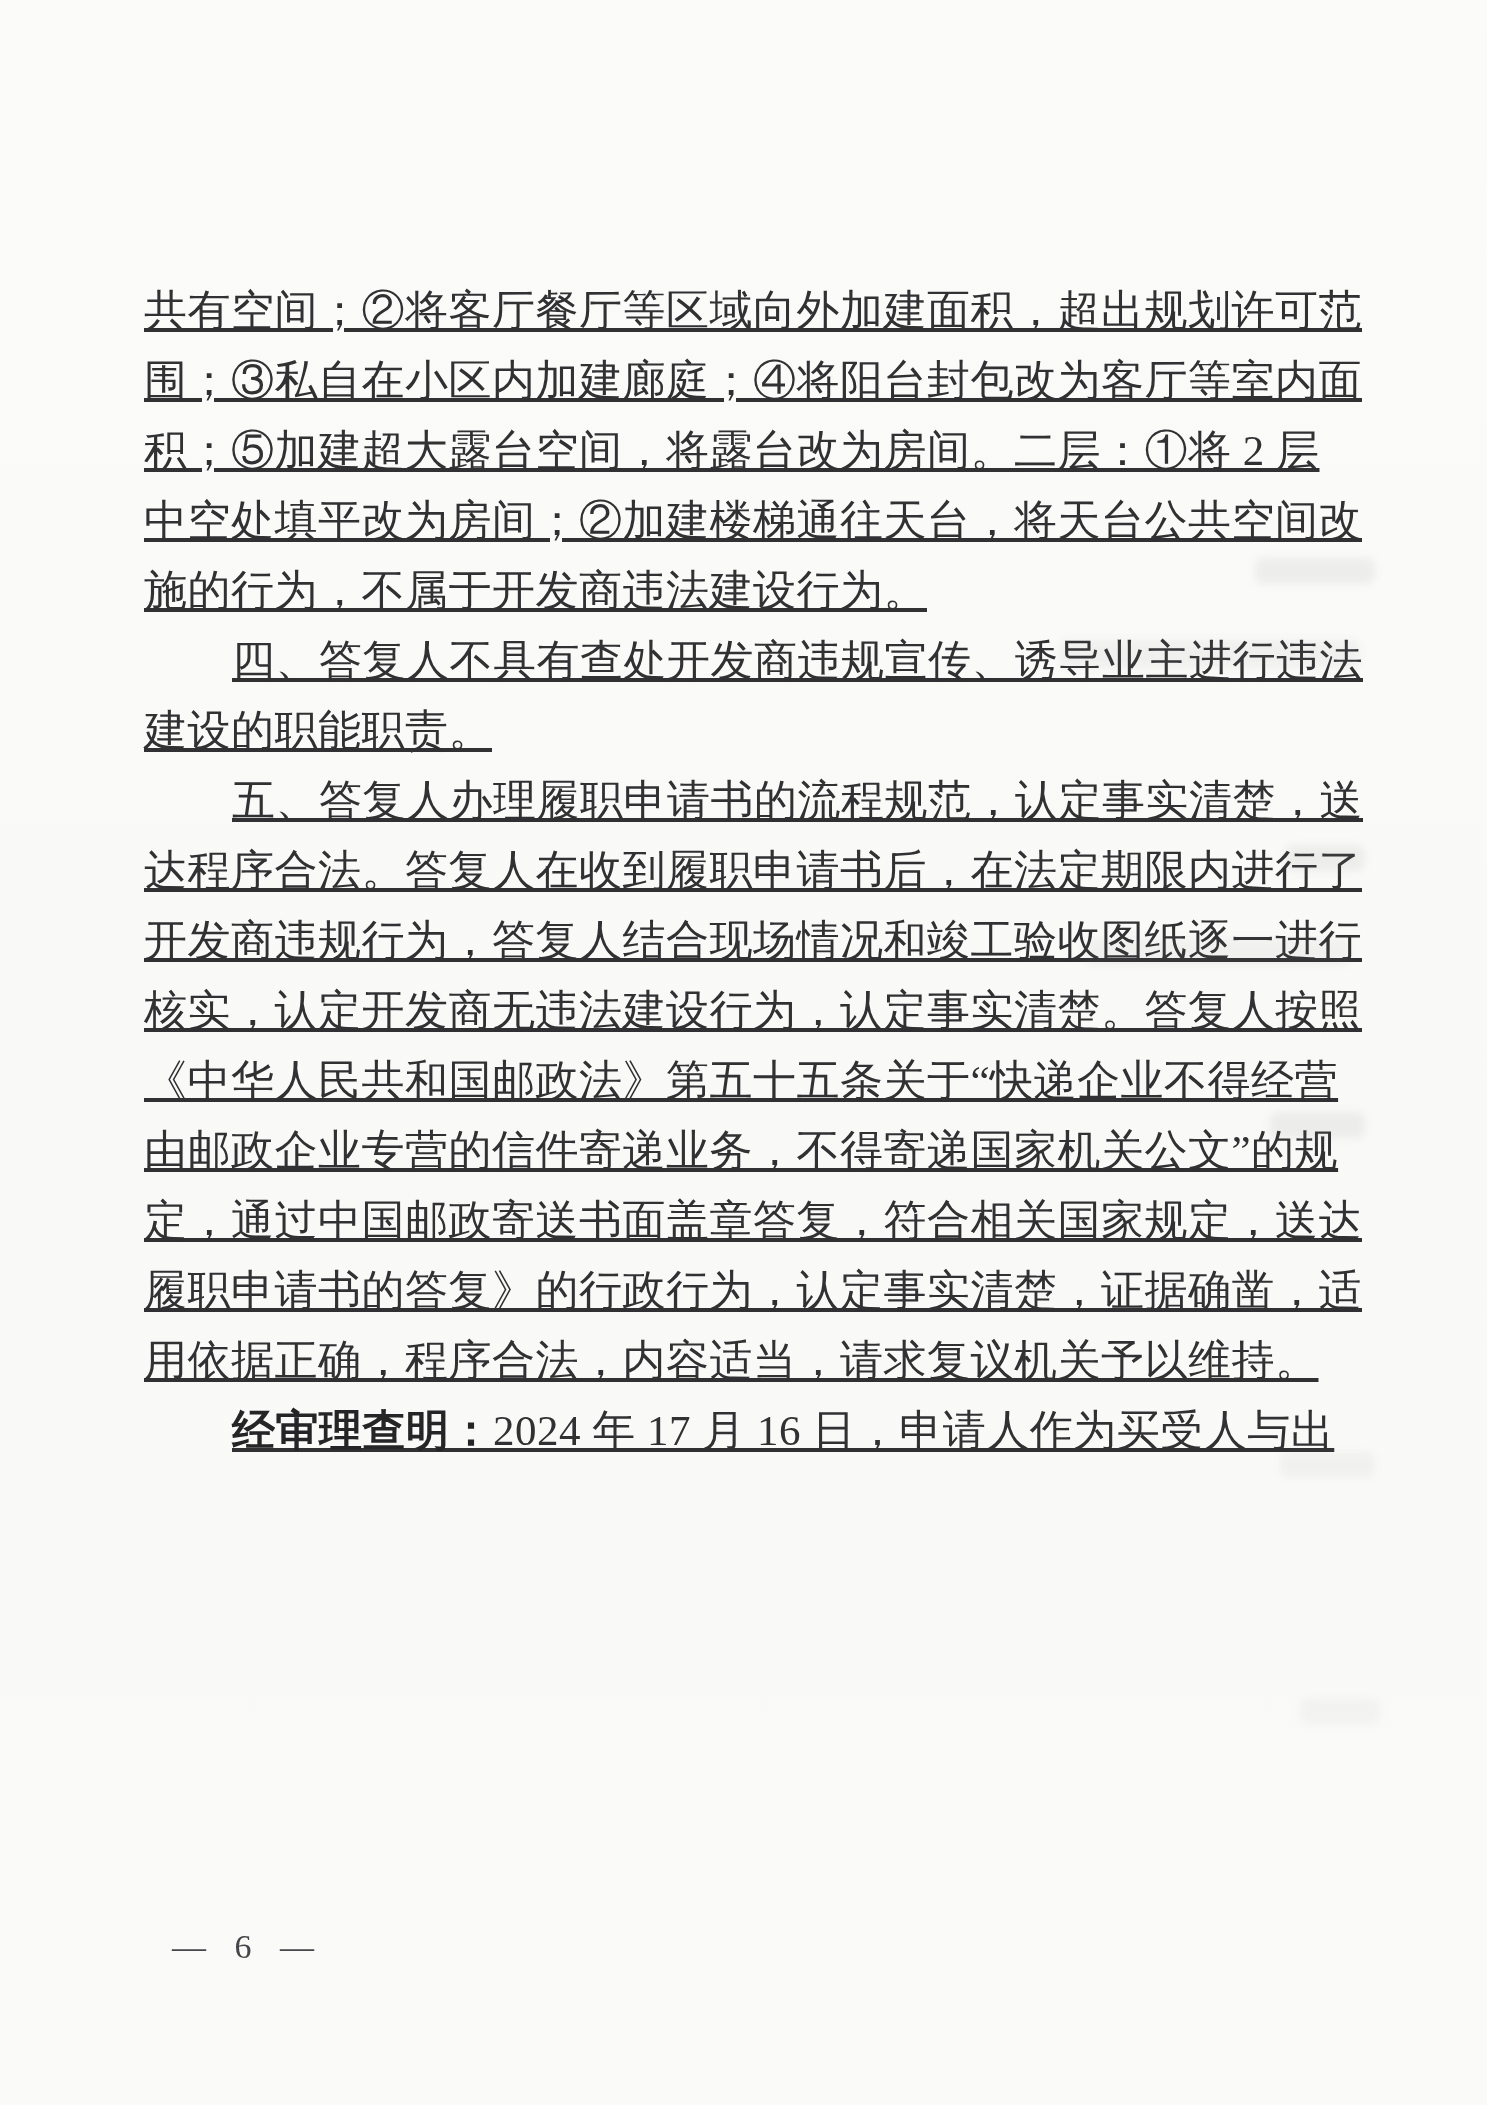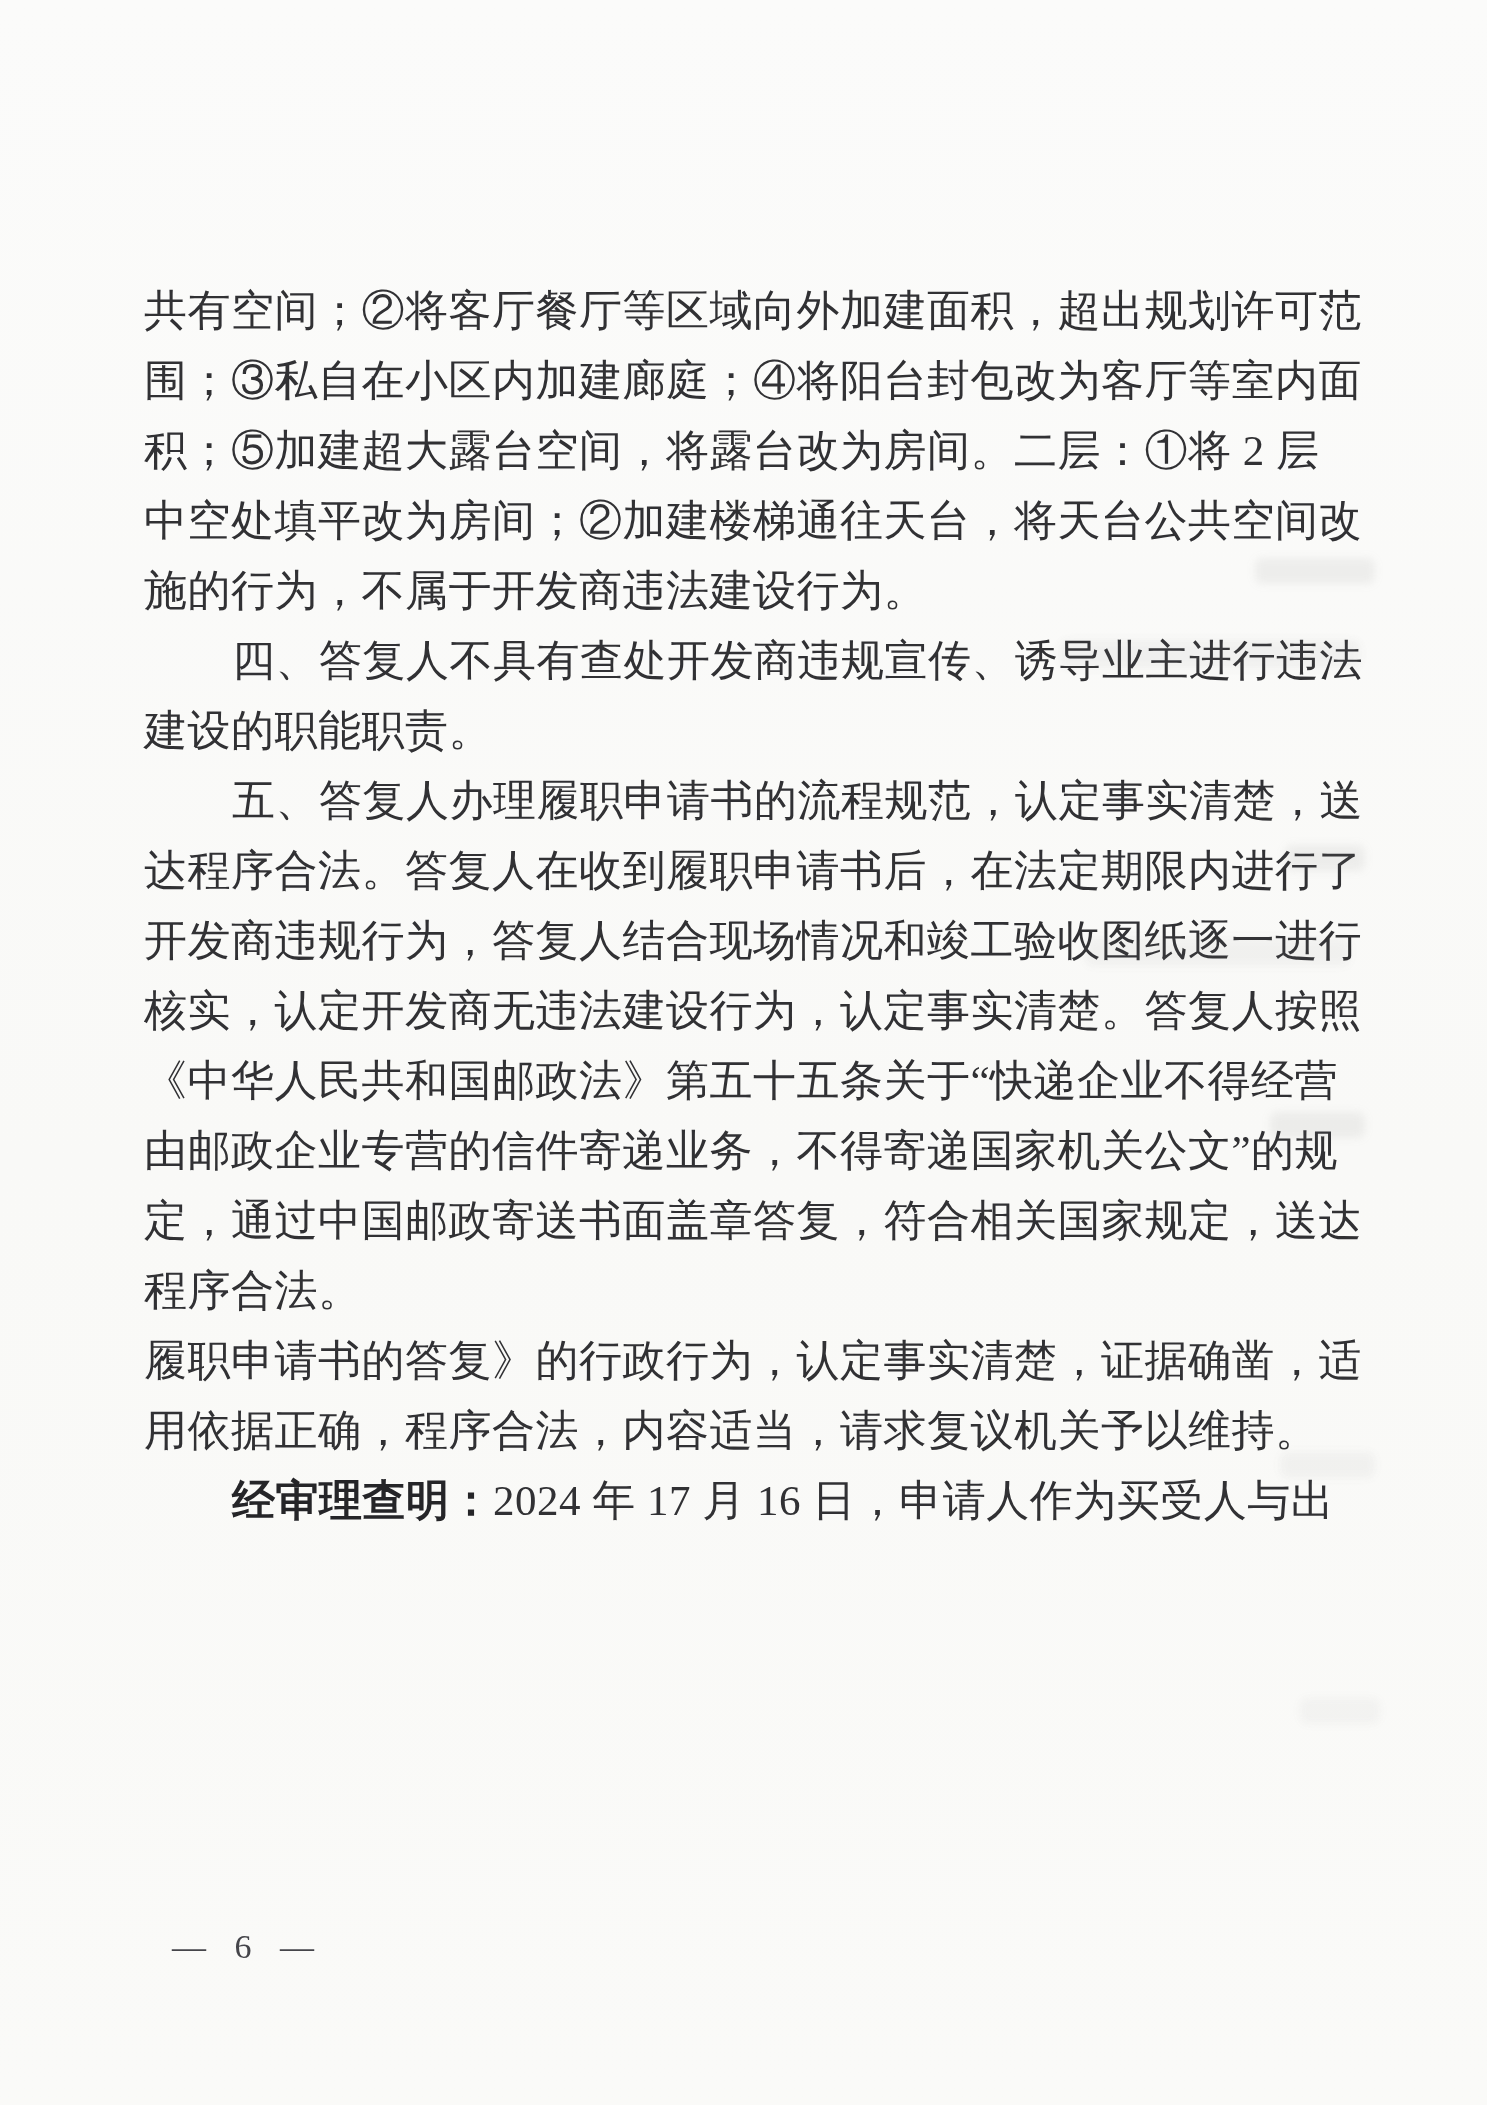--- a/index.html
+++ b/index.html
@@ -16,20 +16,21 @@
   }
   .doc-body {
     position: absolute;
     left: 144px;
     top: 276px;
     width: 1215px;
     color: #313134;
     font-size: 43px;
     line-height: 70px;
     letter-spacing: 0.5px;
+    text-decoration: underline;
   }
   .doc-line {
     height: 70px;
     white-space: nowrap;
   }
   .doc-line.indent {
     text-indent: 88px;
   }
   .bold-lead {
     font-weight: 700;
@@ -72,21 +73,20 @@
   <div class="doc-line">施的行为，不属于开发商违法建设行为。</div>
   <div class="doc-line indent">四、答复人不具有查处开发商违规宣传、诱导业主进行违法</div>
   <div class="doc-line">建设的职能职责。</div>
   <div class="doc-line indent">五、答复人办理履职申请书的流程规范，认定事实清楚，送</div>
   <div class="doc-line">达程序合法。答复人在收到履职申请书后，在法定期限内进行了</div>
   <div class="doc-line">开发商违规行为，答复人结合现场情况和竣工验收图纸逐一进行</div>
   <div class="doc-line">核实，认定开发商无违法建设行为，认定事实清楚。答复人按照</div>
   <div class="doc-line">《中华人民共和国邮政法》第五十五条关于“快递企业不得经营</div>
   <div class="doc-line">由邮政企业专营的信件寄递业务，不得寄递国家机关公文”的规</div>
   <div class="doc-line">定，通过中国邮政寄送书面盖章答复，符合相关国家规定，送达</div>
-  <div class="doc-line">程序合法。</div>
   <div class="doc-line">履职申请书的答复》的行政行为，认定事实清楚，证据确凿，适</div>
   <div class="doc-line">用依据正确，程序合法，内容适当，请求复议机关予以维持。</div>
   <div class="doc-line indent">
     <span class="bold-lead">经审理查明：</span><span>2024 年 17 月 16 日，申请人作为买受人与出</span>
   </div>
 </div>
 
 <div class="page-footer">— 6 —</div>
 
 <div class="bleed b1"></div>

